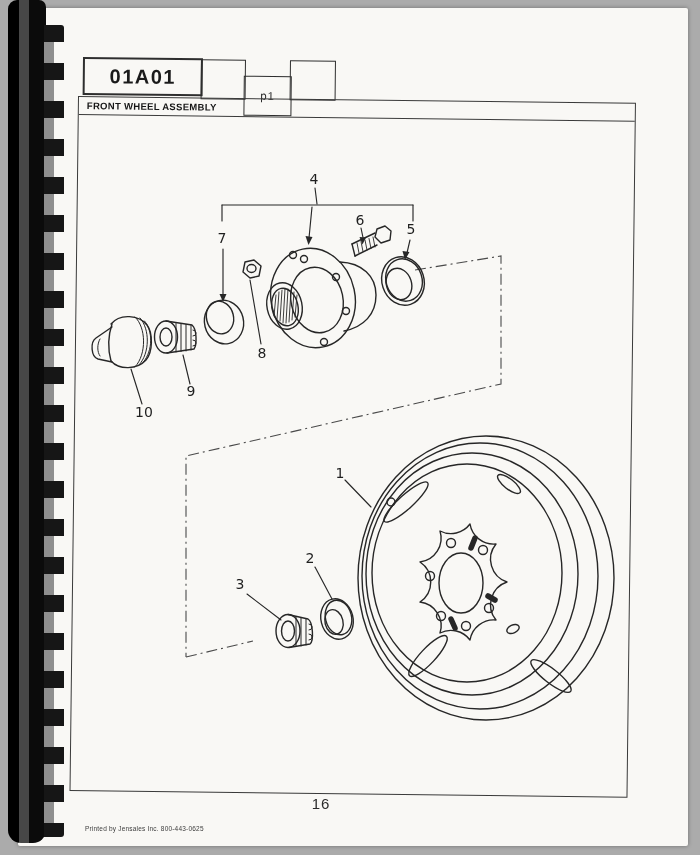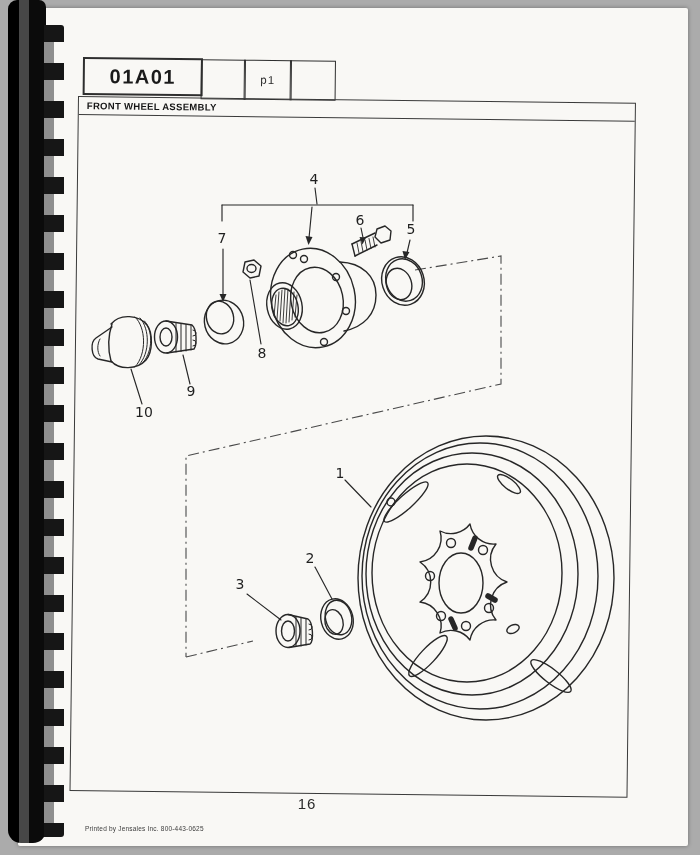--- a/index.html
+++ b/index.html
@@ -31,38 +31,38 @@
     border-radius:0 3px 3px 0;
   }
   
   .header-table{
     position:absolute;left:83px;top:57px;display:flex;align-items:flex-start;
     transform:rotate(0.6deg);transform-origin:0 0;
   }
   .hc{border:2px solid #2e2e2e;box-sizing:border-box;display:flex;align-items:center;justify-content:center;color:#1a1a1a;}
   .hc-code{width:120px;height:38px;font-size:20px;font-weight:bold;letter-spacing:1.5px;}
   .hc-b1{width:45px;height:40px;margin-left:-2px;margin-top:1px;border-width:1.6px;}
-  .hc-page{width:48px;height:40px;margin-left:-2px;margin-top:1px;border-width:1.6px;font-size:11.5px;letter-spacing:1px;color:#2b2b2b;}
+  .hc-page{width:48px;height:40px;margin-left:-2px;margin-top:17px;border-width:1.6px;font-size:11.5px;letter-spacing:1px;color:#2b2b2b;}
   .hc-b2{width:46px;height:40px;margin-left:-2px;margin-top:1px;border-width:1.6px;}
   
   .content-frame{
     position:absolute;left:78px;top:96px;width:558px;height:695px;
     border:1.6px solid #3a3a3a;box-sizing:border-box;
     transform:rotate(0.7deg);transform-origin:0 0;
   }
   .title-bar{
     height:17px;border-bottom:1.6px solid #3a3a3a;
     display:flex;align-items:center;padding-left:8px;
   }
   .title-bar span{
     font-size:9.5px;font-weight:bold;letter-spacing:.3px;color:#161616;
   }
   .diagram-svg{position:absolute;left:0;top:0;}
   .page-number{
-    position:absolute;left:287px;top:795px;width:40px;text-align:center;
+    position:absolute;left:301px;top:795px;width:40px;text-align:center;
     font-size:15px;color:#2b2b2b;letter-spacing:1px;
   }
   .printer-footer{
     position:absolute;left:85px;top:825px;
     font-size:6.5px;color:#3c3c3c;letter-spacing:.2px;
   }
 </style>
 </head>
 <body>
 

